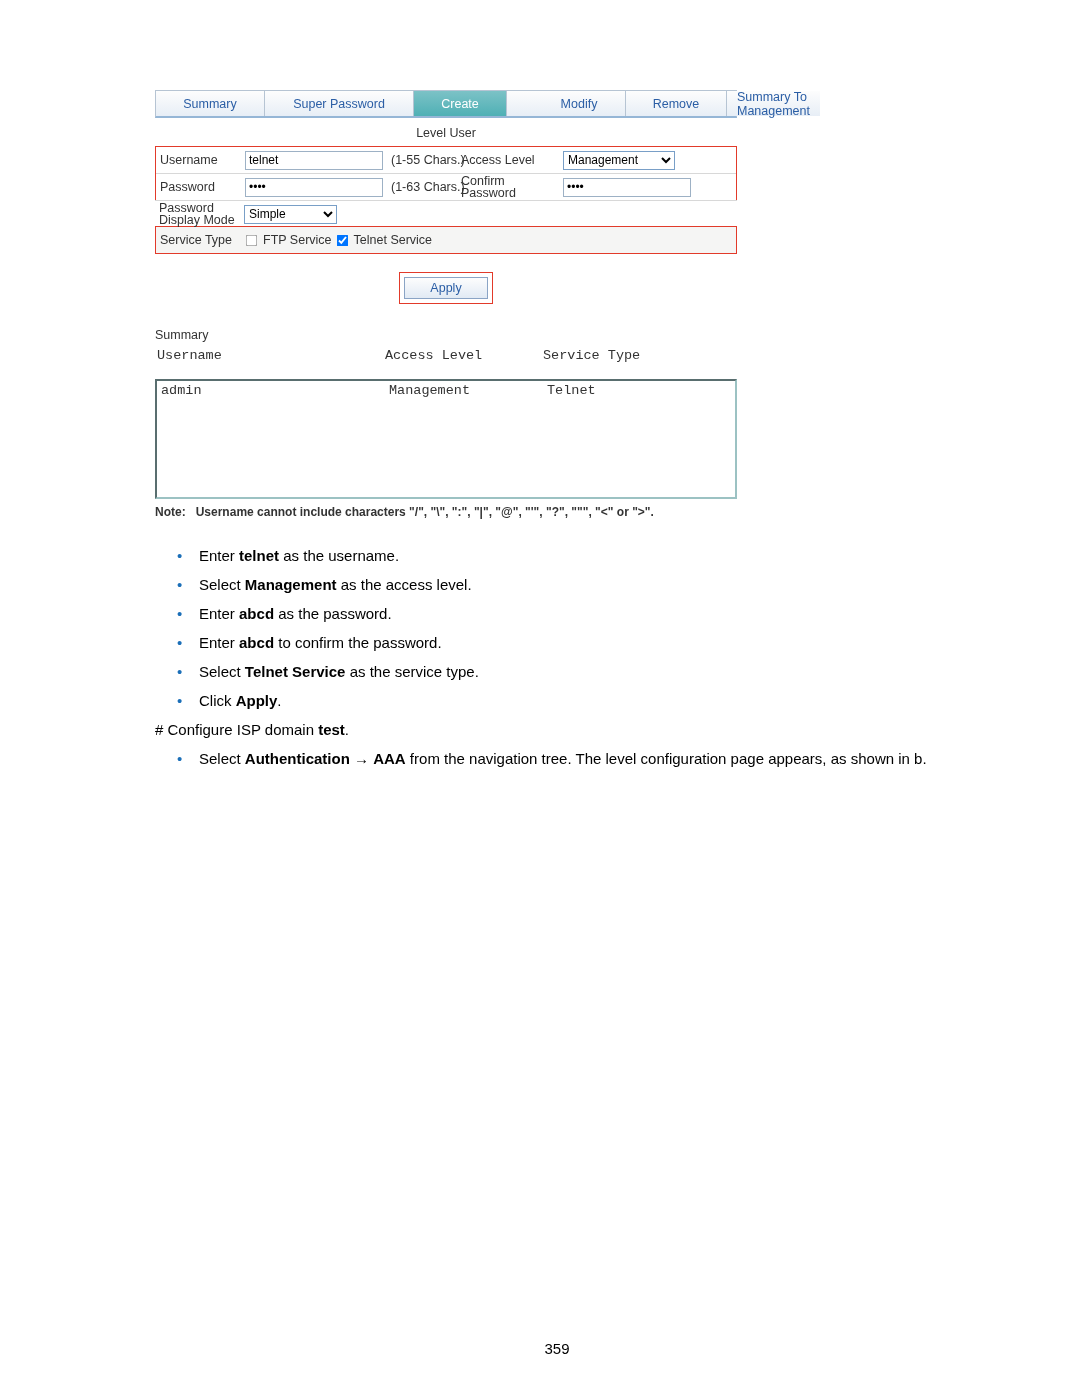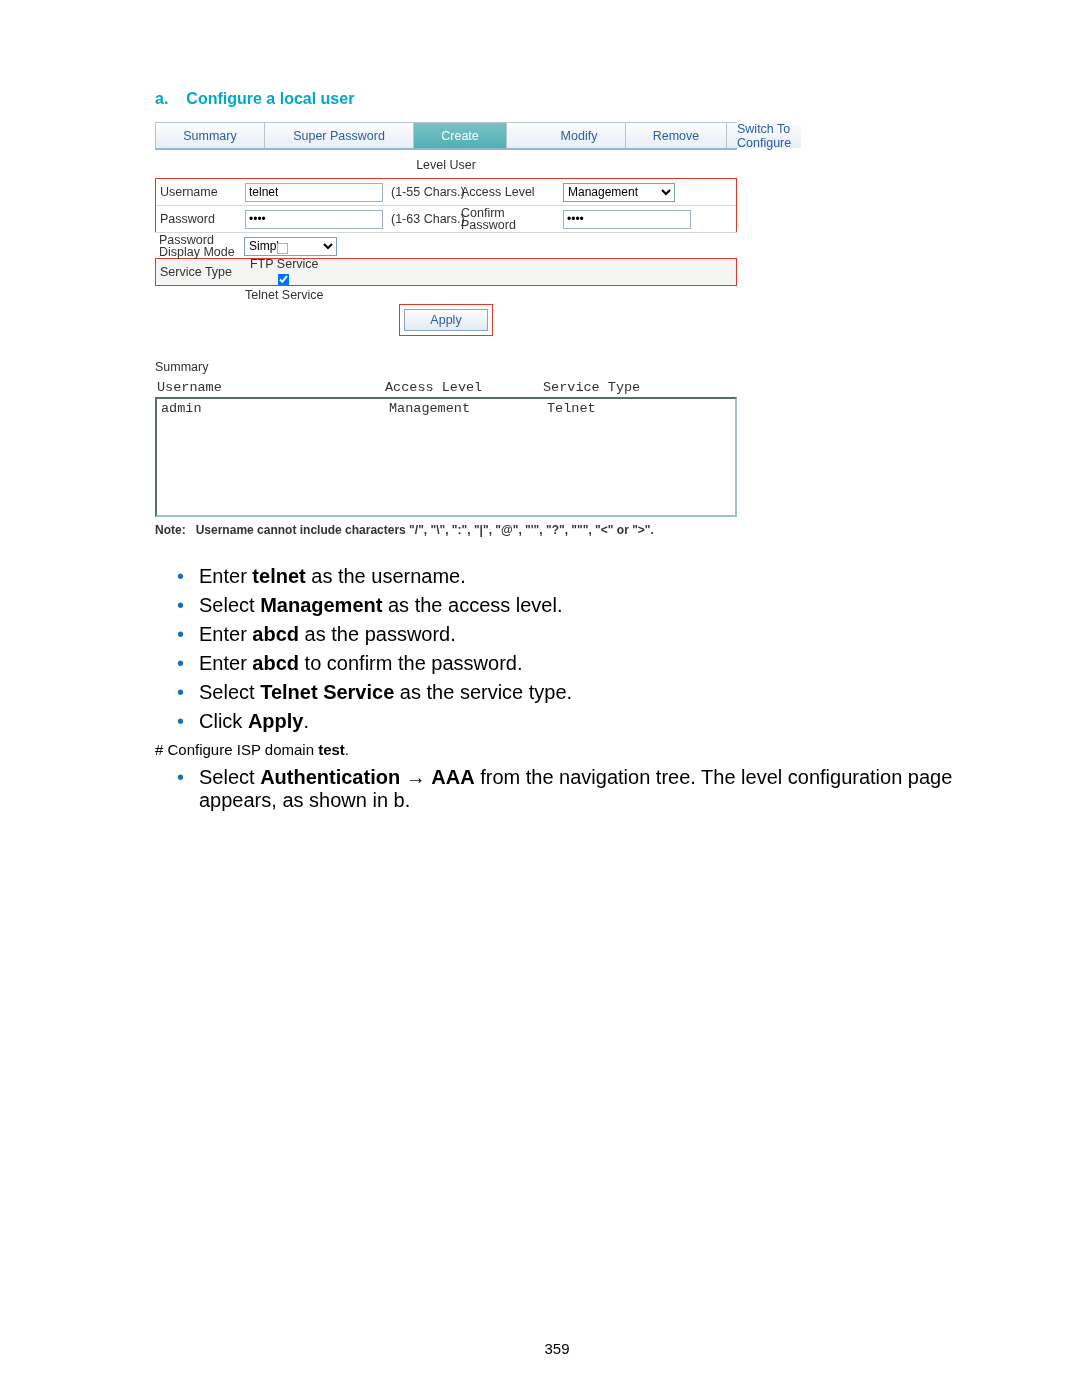--- a/index.html
+++ b/index.html
@@ -23,48 +23,45 @@
   .lbl2 { width:102px; }
   .sel { border:1px solid #799fc7; height:19px; font-size:12px; background:#fff;}
   .seg2 { border:1px solid #e23a2a; margin-top:-1px;}
   .segNR { border-top:1px solid #d8d8d8; margin-top:-1px;}
   .cbx { margin:0 3px 0 0; transform:scale(0.9);}
   .applyWrap { text-align:center; margin:18px 0 24px; }
   .applyBox { display:inline-block; border:1px solid #e23a2a; padding:4px 4px;}
   .applyBtn { width:84px; height:22px; background:linear-gradient(#fdfdfd,#e1eaf4); border:1px solid #8aa4c5; color:#2b5ea5; font-size:12.5px;}
   .summaryTitle { margin-bottom:4px; }
   .sumHead { display:flex; font-family: 'Courier New', monospace; font-size:13.5px; padding:2px 2px;}
-  .sumBody { border:2px inset #9cc2c3; height:112px; background:#fff; font-family:'Courier New',monospace; font-size:13.5px; padding:2px 4px;}
+  .sumBody { border:2px inset #9cc2c3; height:112px; background:#fff; font-family:'Courier New',monospace; font-size:13.5px; padding:2px 4px;margin-top:14px;}
   .sumRow { display:flex;}
   .c1{width:228px;} .c2{width:158px;} .c3{flex:1;}
   .note { font-size:12px; padding-top:6px;}
   .note b{ font-weight:bold;}
   ul.bullets { list-style:none; padding:0; margin:28px 0 8px 22px;}
-  ul.bullets li { position:relative; padding-left:22px; margin:6px 0; font-size:20px;}
+  ul.bullets li { position:relative; padding-left:22px; margin:12px 0; font-size:15px;}
   ul.bullets li::before { content:"•"; position:absolute; left:0; top:0; color:#1b6fb8;}
   .para { margin:8px 0 8px 0; font-size:15px;}
   .pageNo { position:absolute; bottom:40px; left:17px; width:100%; text-align:center; font-size:15px;}
   .segGrey{ background:#f5f5f4;}
 </style>
 </head>
 <body>
 
 <div class="page">
-  <div class="heading">
-    <span class="letter">a.</span><span>Configure a local user</span>
-  </div>
 
   <div class="screenshot">
     <div class="tabs">
       <div class="tab tabw1">Summary</div>
       <div class="tab tabw2">Super Password</div>
       <div class="tab tabw3 active">Create</div>
       <div class="tab tabw4">Modify</div>
       <div class="tab tabw5">Remove</div>
-      <div class="tab">Switch To Configure</div>
+      <div class="tab">Summary To Management</div>
     </div>
 
     <div class="formTitle">Level User</div>
 
     <div class="red">
       <div class="formRow">
         <div class="cell lbl">Username</div>
         <div class="cell"><input class="txtin" value="telnet" style=""></div>
         <div class="cell hint">(1-55 Chars.)</div>
         <div class="cell lbl2">Access Level</div>
@@ -78,21 +75,21 @@
         <div class="cell"><input class="txtin" style="width: 128px;" value="••••"></div>
       </div>
     </div>
     <div class="formRow segNR">
       <div class="cell lbl" style="line-height:12px;">Password Display Mode</div>
       <div class="cell"><select class="sel" style="width:93px;"><option>Simple</option></select></div>
     </div>
     <div class="seg2">
       <div class="formRow segGrey">
         <div class="cell lbl">Service Type</div>
-        <div class="cell" style="display:flex;align-items:center;gap:2px;flex-direction:column;">
+        <div class="cell" style="display:flex;align-items:center;gap:2px;">
           <input type="checkbox" class="cbx" style="">
           <span>FTP Service</span>
           <input type="checkbox" class="cbx" checked="" style="margin-left: 2px;">
           <span>Telnet Service</span>
         </div>
       </div>
     </div>
 
     <div class="applyWrap">
       <span class="applyBox">

